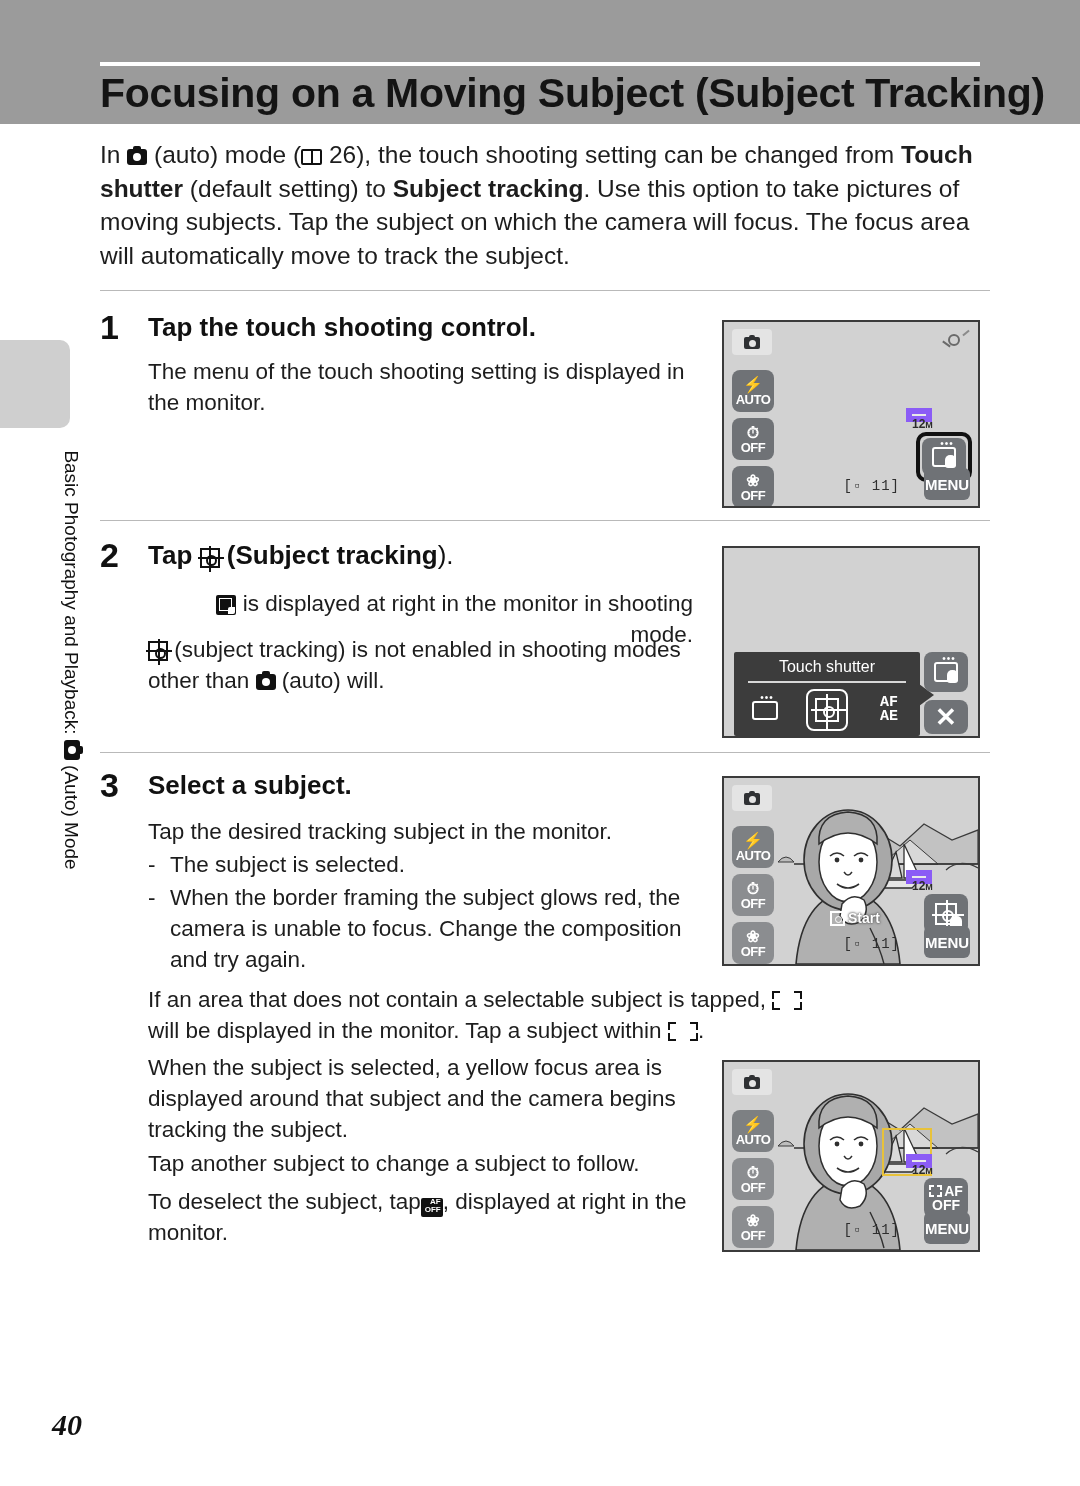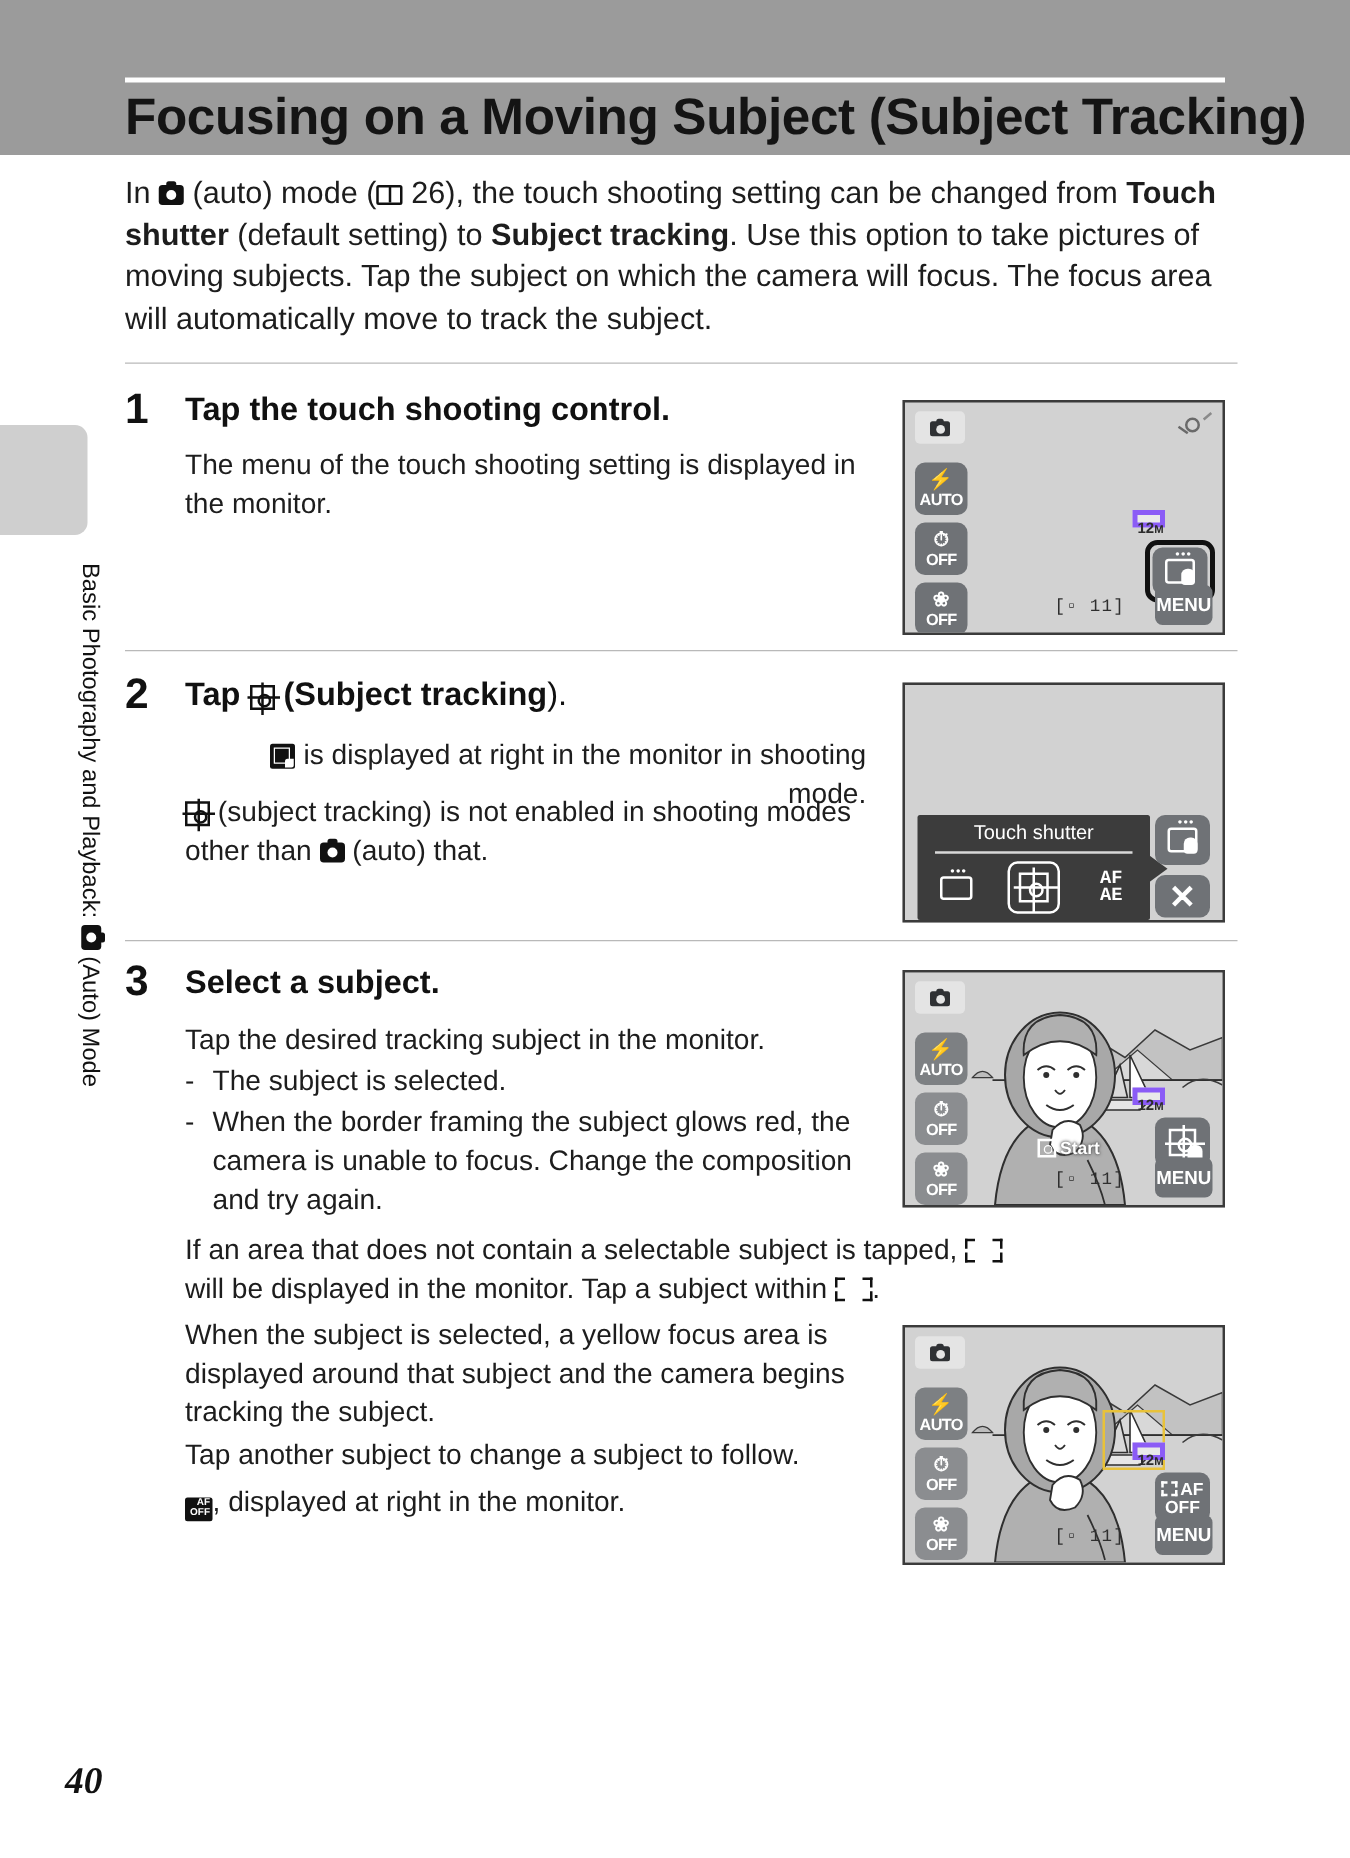--- a/index.html
+++ b/index.html
@@ -153,21 +153,21 @@
   }
   .mode-chip .cam-sym::before{
     content:""; position:absolute; left:5px; top:-2.5px; width:6px; height:3px; background:#2f3134; border-radius:2px 2px 0 0;
   }
   .mode-chip .cam-sym::after{
     content:""; position:absolute; left:4.5px; top:3px; width:7px; height:7px; background:#e4e4e4; border-radius:50%;
   }
 
   .img-size {
     position: absolute; width: 26px; height: 14px;
-    border: 4px solid #8b5cf6; background: #e9e9e9; color: #2c2c2c;
+    border: 6px solid #8b5cf6; background: #e9e9e9; color: #2c2c2c;
     font-size: 12px; font-weight: bold; line-height: 20px; text-align: center;
   }
   .shot-count {
     position: absolute; font-size: 14px; color: #2e2e2e; letter-spacing: 1px;
     font-family: "Liberation Mono", monospace; white-space: nowrap;
   }
 
   .menu-btn {
     position: absolute; background: #6f7276; border-radius: 6px;
     color: #fff; font-weight: bold; font-size: 15px;
@@ -380,21 +380,21 @@
       (<span style="font-weight:bold">Subject tracking</span><span class="reg">).</span>
     </div>
     <div class="step-body" style="top:52px; width:545px;text-align:right;">
       <span class="g g-track-solid"></span>
       <span>is displayed at right in the monitor in shooting mode.</span>
     </div>
     <div class="step-body" style="top:98px; width:540px;">
       <span class="g g-track"><span class="g-track-v"></span></span>
       <span>(subject tracking) is not enabled in shooting modes other than</span>
       <span class="g g-cam"></span>
-      <span>(auto) that.</span>
+      <span>(auto) will.</span>
     </div>
   </div>
 
   <div class="lcd" style="left:722px; top:546px; width:258px; height:192px;">
     <div class="lcd-inner">
       <div class="popup" style="left:10px; top:104px; width:186px; height:84px;">
         <div class="popup-title">Touch shutter</div>
         <div class="popup-rule"></div>
         <div class="popup-tail"></div>
         <div class="popup-items">
@@ -523,21 +523,21 @@
     <span class="g g-brk">
       <span class="tl"></span><span class="bl"></span><span class="tr"></span><span class="br"></span>
     </span><span>.</span>
   </div>
 
   <div class="para" style="left:148px; top:1052px; width:530px;">When the subject is selected, a yellow focus area is displayed around that subject and the camera begins tracking the subject.</div>
 
   <div class="para" style="left:148px; top:1148px; width:530px;">Tap another subject to change a subject to follow.</div>
 
   <div class="para" style="left:148px; top:1186px; width:540px;">
-    <span class="g g-afoff"><i>AF</i><i>OFF</i></span><span>, displayed at right in the monitor.</span>
+    <span>To deselect the subject, tap</span><span class="g g-afoff"><i>AF</i><i>OFF</i></span><span>, displayed at right in the monitor.</span>
   </div>
 
 
   <div class="lcd" style="left:722px; top:1060px; width:258px; height:192px;">
     <div class="lcd-inner">
       <svg class="scene" viewBox="0 0 254 188" preserveAspectRatio="none">
         <rect x="0" y="0" width="254" height="188" fill="#d2d2d2"></rect>
         <path d="M120 74 L150 52 L176 68 L200 46 L228 62 L254 52 L254 86 L120 86 Z" fill="#c2c2c2" stroke="#3a3a3a" stroke-width="1.2"></path>
         <path d="M158 86 L186 62 L214 86 Z" fill="#d8d8d8" stroke="#3a3a3a" stroke-width="1"></path>
         <line x1="70" y1="86" x2="254" y2="86" stroke="#2f2f2f" stroke-width="1.4"></line>

